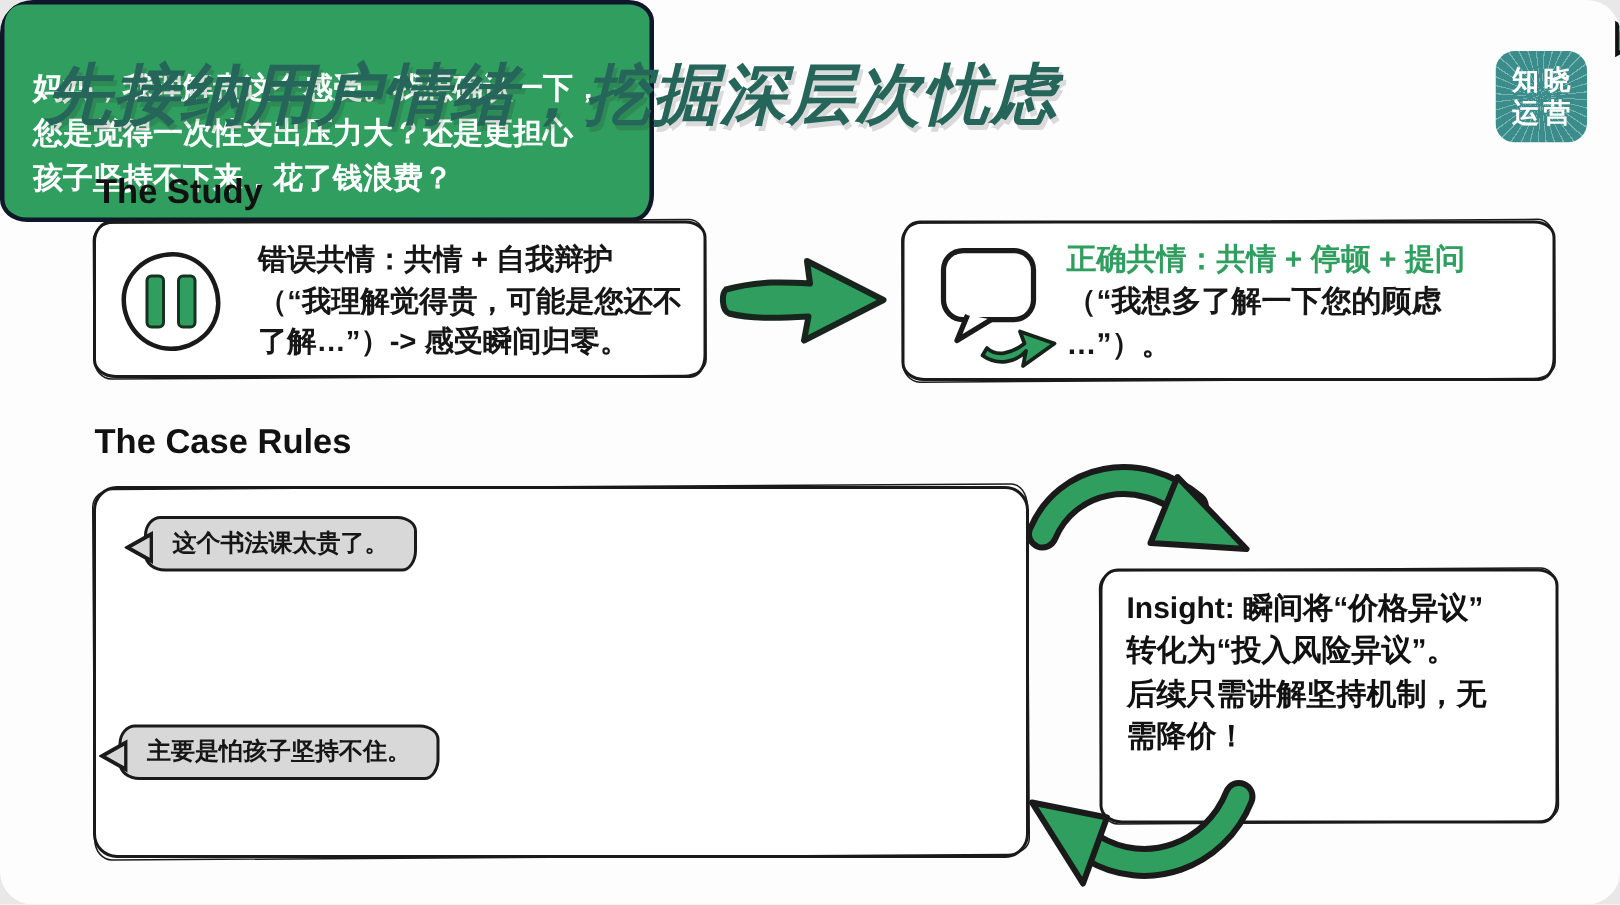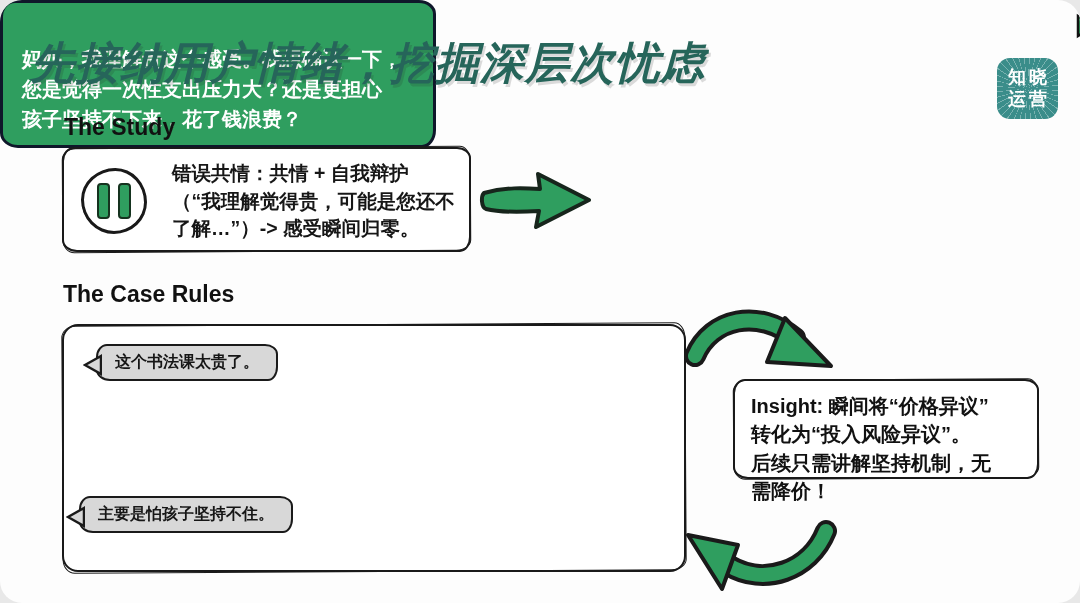--- a/index.html
+++ b/index.html
@@ -27,21 +27,20 @@
 
   
   .logo{
     position:absolute;left:997px;top:34px;width:61px;height:61px;
     border-radius:13px;background:
       repeating-conic-gradient(from 3deg at 50% 50%, rgba(255,255,255,0.32) 0deg 1.6deg, rgba(255,255,255,0) 1.6deg 10deg),
       var(--logo-teal);
     display:flex;flex-direction:column;align-items:center;justify-content:center;
     color:#fff;font-weight:900;font-size:18px;line-height:1.2;letter-spacing:3px;
     text-indent:3px;
-    margin-top:24px;
   }
 
   
   .section-heading{
     position:absolute;font-size:23px;font-weight:800;color:#111;
   }
   .h-rules{left:64px;top:114px;}
   .h-case{left:63px;top:281px;}
 
   
@@ -53,21 +52,21 @@
   .sketch-box::after{
     content:"";position:absolute;inset:-2px;pointer-events:none;
     border:1.6px solid var(--ink);
     border-radius:14px 11px 15px 12px / 12px 15px 11px 14px;
     transform:rotate(-0.35deg);
   }
 
   .box-wrong{left:62px;top:147px;width:409px;height:105px;}
   .box-right{left:601px;top:147px;width:436px;height:107px;}
   .box-case{left:62px;top:324px;width:624px;height:248px;border-radius:16px;}
-  .box-insight{left:733px;top:379px;width:306px;height:100px;}
+  .box-insight{left:733px;top:379px;width:306px;height:170px;}
 
   
   .pause-circle{
     position:absolute;left:17px;top:19px;width:66px;height:66px;
     border:3px solid var(--ink);
     border-radius:52% 48% 50% 50% / 48% 52% 48% 52%;
     display:flex;align-items:center;justify-content:center;gap:8px;background:#fff;
   }
   .pause-circle::after{
     content:"";position:absolute;inset:-2px;border:1.5px solid var(--ink);
@@ -87,21 +86,21 @@
   .right-headline{color:var(--green);}
 
   
   .chat-bubble{
     position:absolute;font-weight:800;color:#161616;
     background:var(--gray-bubble);border:2.6px solid var(--ink);
     border-radius:11px 13px 10px 14px / 13px 10px 14px 11px;
     padding:6px 17px;font-size:16px;
   }
   .bubble-1{left:96px;top:344px;}
-  .bubble-3{left:79px;top:496px;text-align:center;}
+  .bubble-3{left:79px;top:483px;text-align:center;}
   .tail{position:absolute;}
   .chat-bubble .tail-left{left:-15px;top:7px;}
   .bubble-agent{
     left:228px;top:395px;width:436px;
     background:var(--green);color:#fff;border:3px solid #0f172a;
     border-radius:15px 17px 14px 18px / 17px 14px 18px 15px;
     padding:11px 19px;font-size:20px;font-weight:800;line-height:1.5;
   }
   .bubble-agent .tail-right{right:-17px;top:13px;}
 
@@ -136,20 +135,32 @@
     </div>
     <div class="wrong-text preline">错误共情：共情 + 自我辩护
 （“我理解觉得贵，可能是您还不
 了解…”）-&gt; 感受瞬间归零。</div>
   </div>
 
   <svg class="arrow-straight" width="120" height="68" viewBox="0 0 120 68">
     <path d="M8 27 C30 21 48 22 64 23 L62 8 L113 34 L60 61 L63 45 C46 46 26 47 10 43 C5 41 5 30 8 27 Z" fill="#2f9e5f" stroke="#17251c" stroke-width="4" stroke-linejoin="round"></path>
   </svg>
 
+  <div class="sketch-box box-right">
+    <svg class="bubble-icon" width="84" height="86" viewBox="0 0 84 86">
+      <rect x="4" y="4" width="60" height="46" rx="13" fill="#fff" stroke="#1a1a1a" stroke-width="3.5"></rect>
+      <path d="M20 47 L13 64 L36 50" fill="#fff" stroke="#1a1a1a" stroke-width="3.5" stroke-linejoin="round"></path>
+      <path d="M30 74 C40 81 52 79 59 71 L57 81 L78 66 L55 58 L58 66 C49 73 39 75 33 69 Z" fill="#2f9e5f" stroke="#15231a" stroke-width="2.5" stroke-linejoin="round"></path>
+    </svg>
+    <div class="right-text">
+      <div class="right-headline">正确共情：共情 + 停顿 + 提问</div>
+      <div class="preline">（“我想多了解一下您的顾虑
+…”）。</div>
+    </div>
+  </div>
 
   <div class="section-heading h-case">The Case Rules</div>
 
   <div class="sketch-box box-case">
     
   </div>
 
   <div class="chat-bubble bubble-1">
     <svg class="tail tail-left" width="19" height="24" viewBox="0 0 19 24">
       <polygon points="18,3 2,12 18,21" fill="#d8d8d8" stroke="#1a1a1a" stroke-width="2.5"></polygon>

